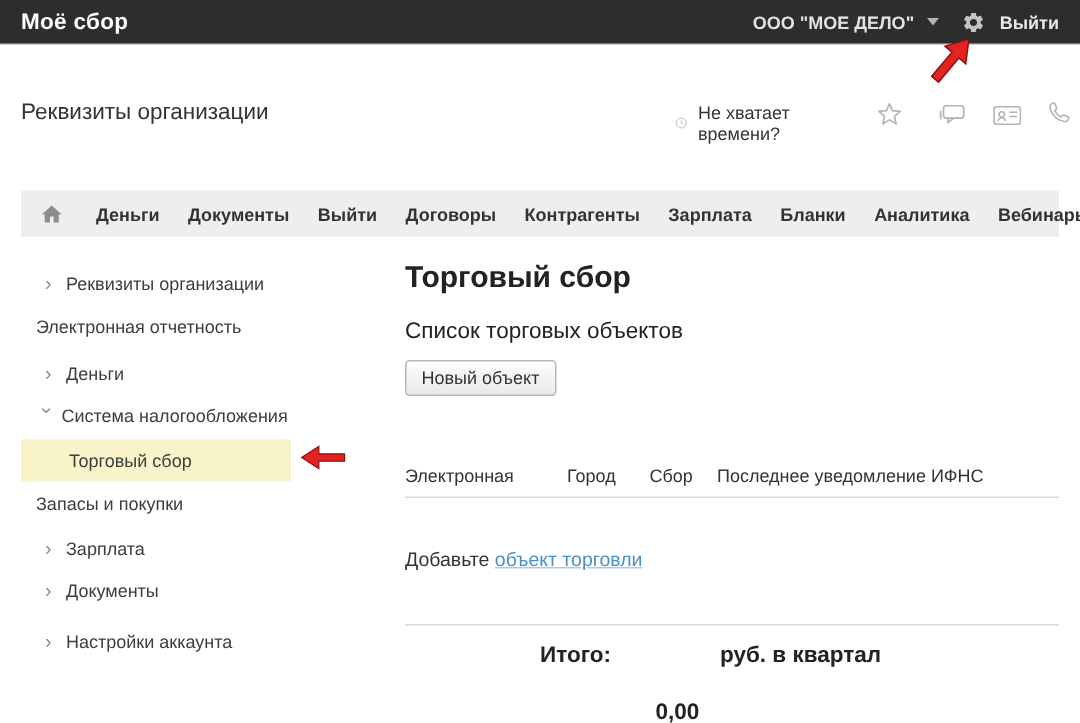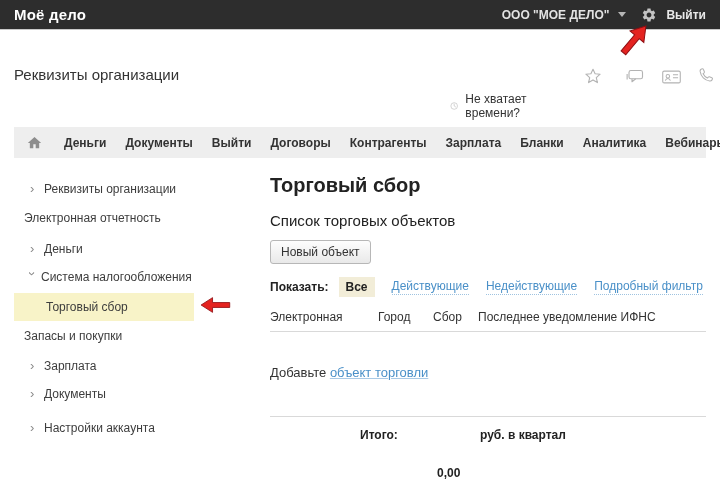--- a/index.html
+++ b/index.html
@@ -16,21 +16,21 @@
   .company { color:#e3e3e3; font-weight:bold; font-size:12px; cursor:pointer; }
   .caret-down { width:0; height:0; border-left:4px solid transparent;
     border-right:4px solid transparent; border-top:5px solid #b5b5b5; display:inline-block; }
   .gear { width:16px; height:16px; display:inline-block; cursor:pointer; }
   .logout { color:#e9e9e9; font-weight:bold; font-size:12px; cursor:pointer; }
 
   
   .page-title { position:absolute; left:14px; top:66px; font-size:15px; color:#333; }
   .hdr-icons { position:absolute; top:66px; left:450px; height:20px; }
   .clock-group { position:absolute; left:0; top:2px; display:flex; align-items:center; gap:7px;
-    font-size:12px; color:#333;margin-top:24px; }
+    font-size:12px; color:#333; }
   .hicon { position:absolute; top:1px; width:18px; height:18px; }
 
   
   .nav { position:absolute; left:14px; top:127px; width:692px; height:31px; background:#eee;
     display:flex; align-items:center; gap:19px; padding:0 12px; }
   .nav-home { width:17px; height:16px; margin-right:2px; cursor:pointer; }
   .nav-tab { font-size:12px; font-weight:bold; color:#333; cursor:pointer; white-space:nowrap; }
 
   
   .sidebar { position:absolute; left:14px; top:174px; width:250px; height:290px; }
@@ -56,29 +56,29 @@
     padding:4px 10px; cursor:pointer;text-align:center; }
   .filter-row { position:absolute; left:0; top:107px; display:flex; align-items:center; gap:17px;
     font-size:12px; }
   .filter-label { font-weight:bold; color:#222; }
   .chip { background:#f2edd8; font-weight:bold; padding:3px 7px; color:#222; cursor:pointer; }
   .plink { color:#4a90c8; border-bottom:1px dotted #9fc3e0; cursor:pointer; padding-bottom:1px; }
   .thead { position:absolute; top:140px; font-size:12px; color:#333; white-space:nowrap; }
   .hr { position:absolute; left:0; width:436px; border-top:1px solid #d9d9d9; }
   .empty-row { position:absolute; left:0; top:195px; width:436px; text-align:left; font-size:13px; }
   .empty-link { color:#4a90c8; text-decoration:underline; text-decoration-color:#a9cae6; cursor:pointer; }
-  .totals { position:absolute; top:258px; font-size:12px; font-weight:bold; color:#222; white-space:nowrap; }
+  .totals { position:absolute; top:258px; font-size:15px; font-weight:bold; color:#222; white-space:nowrap; }
 </style>
 </head>
 <body>
 
 <div id="stage">
 
   <div class="topbar">
-    <div class="logo">Моё дело</div>
+    <div class="logo">Моё сбор</div>
     <div class="topbar-right">
       <span class="company">ООО "МОЕ ДЕЛО"</span>
       <span class="caret-down"></span>
       <span class="gear" style="margin-left:6px;">
         <svg width="16" height="16" viewBox="0 0 24 24">
             <path fill="#c4c4c4" d="M19.14 12.94c.04-.3.06-.61.06-.94 0-.32-.02-.64-.07-.94l2.03-1.58c.18-.14.23-.41.12-.61l-1.92-3.32c-.12-.22-.37-.29-.59-.22l-2.39.96c-.5-.38-1.03-.7-1.62-.94l-.36-2.54c-.04-.24-.24-.41-.48-.41h-3.84c-.24 0-.43.17-.47.41l-.36 2.54c-.59.24-1.13.57-1.62.94l-2.39-.96c-.22-.08-.47 0-.59.22L2.74 8.87c-.12.21-.08.47.12.61l2.03 1.58c-.05.3-.09.63-.09.94s.02.64.07.94l-2.03 1.58c-.18.14-.23.41-.12.61l1.92 3.32c.12.22.37.29.59.22l2.39-.96c.5.38 1.03.7 1.62.94l.36 2.54c.05.24.24.41.48.41h3.84c.24 0 .44-.17.47-.41l.36-2.54c.59-.24 1.13-.56 1.62-.94l2.39.96c.22.08.47 0 .59-.22l1.92-3.32c.12-.22.07-.47-.12-.61l-2.01-1.58zM12 15.6c-1.98 0-3.6-1.62-3.6-3.6s1.62-3.6 3.6-3.6 3.6 1.62 3.6 3.6-1.62 3.6-3.6 3.6z"></path>
           </svg>
       </span>
       <span class="logout">Выйти</span>
     </div>
@@ -181,27 +181,20 @@
       <span class="chev">›</span>
       <span class="side-label">Настройки аккаунта</span>
     </div>
   </div>
 
   <div class="main">
     <div class="main-title">Торговый сбор</div>
     <div class="main-subtitle">Список торговых объектов</div>
     <button class="btn">Новый объект</button>
 
-    <div class="filter-row">
-      <span class="filter-label">Показать:</span>
-      <span class="chip" style="margin-left:-7px;">Все</span>
-      <span class="plink">Действующие</span>
-      <span class="plink">Недействующие</span>
-      <span class="plink">Подробный фильтр</span>
-    </div>
 
     <span class="thead" style="left:0;">Электронная</span>
     <span class="thead" style="left:108px;">Город</span>
     <span class="thead" style="left:163px;">Сбор</span>
     <span class="thead" style="left:208px;">Последнее уведомление ИФНС</span>
 
     <div class="hr" style="top:161px;"></div>
 
     <div class="empty-row">
       <span>Добавьте</span>

